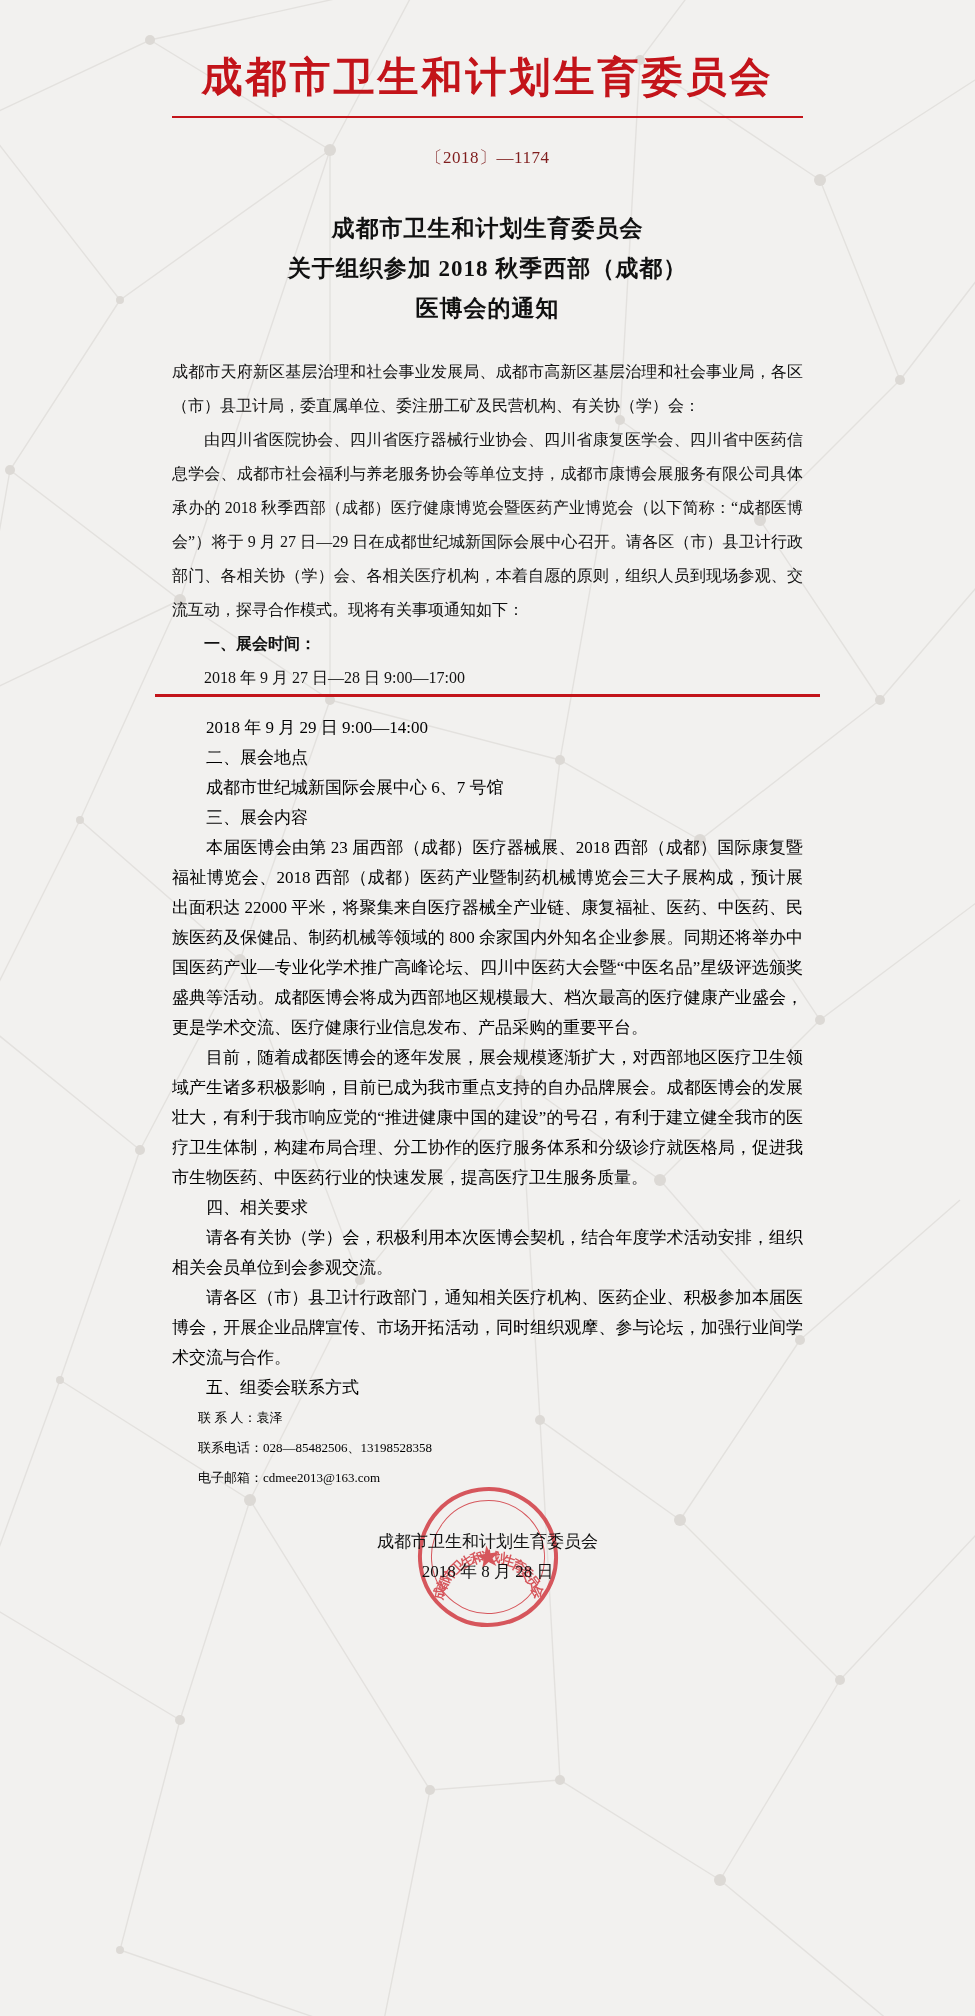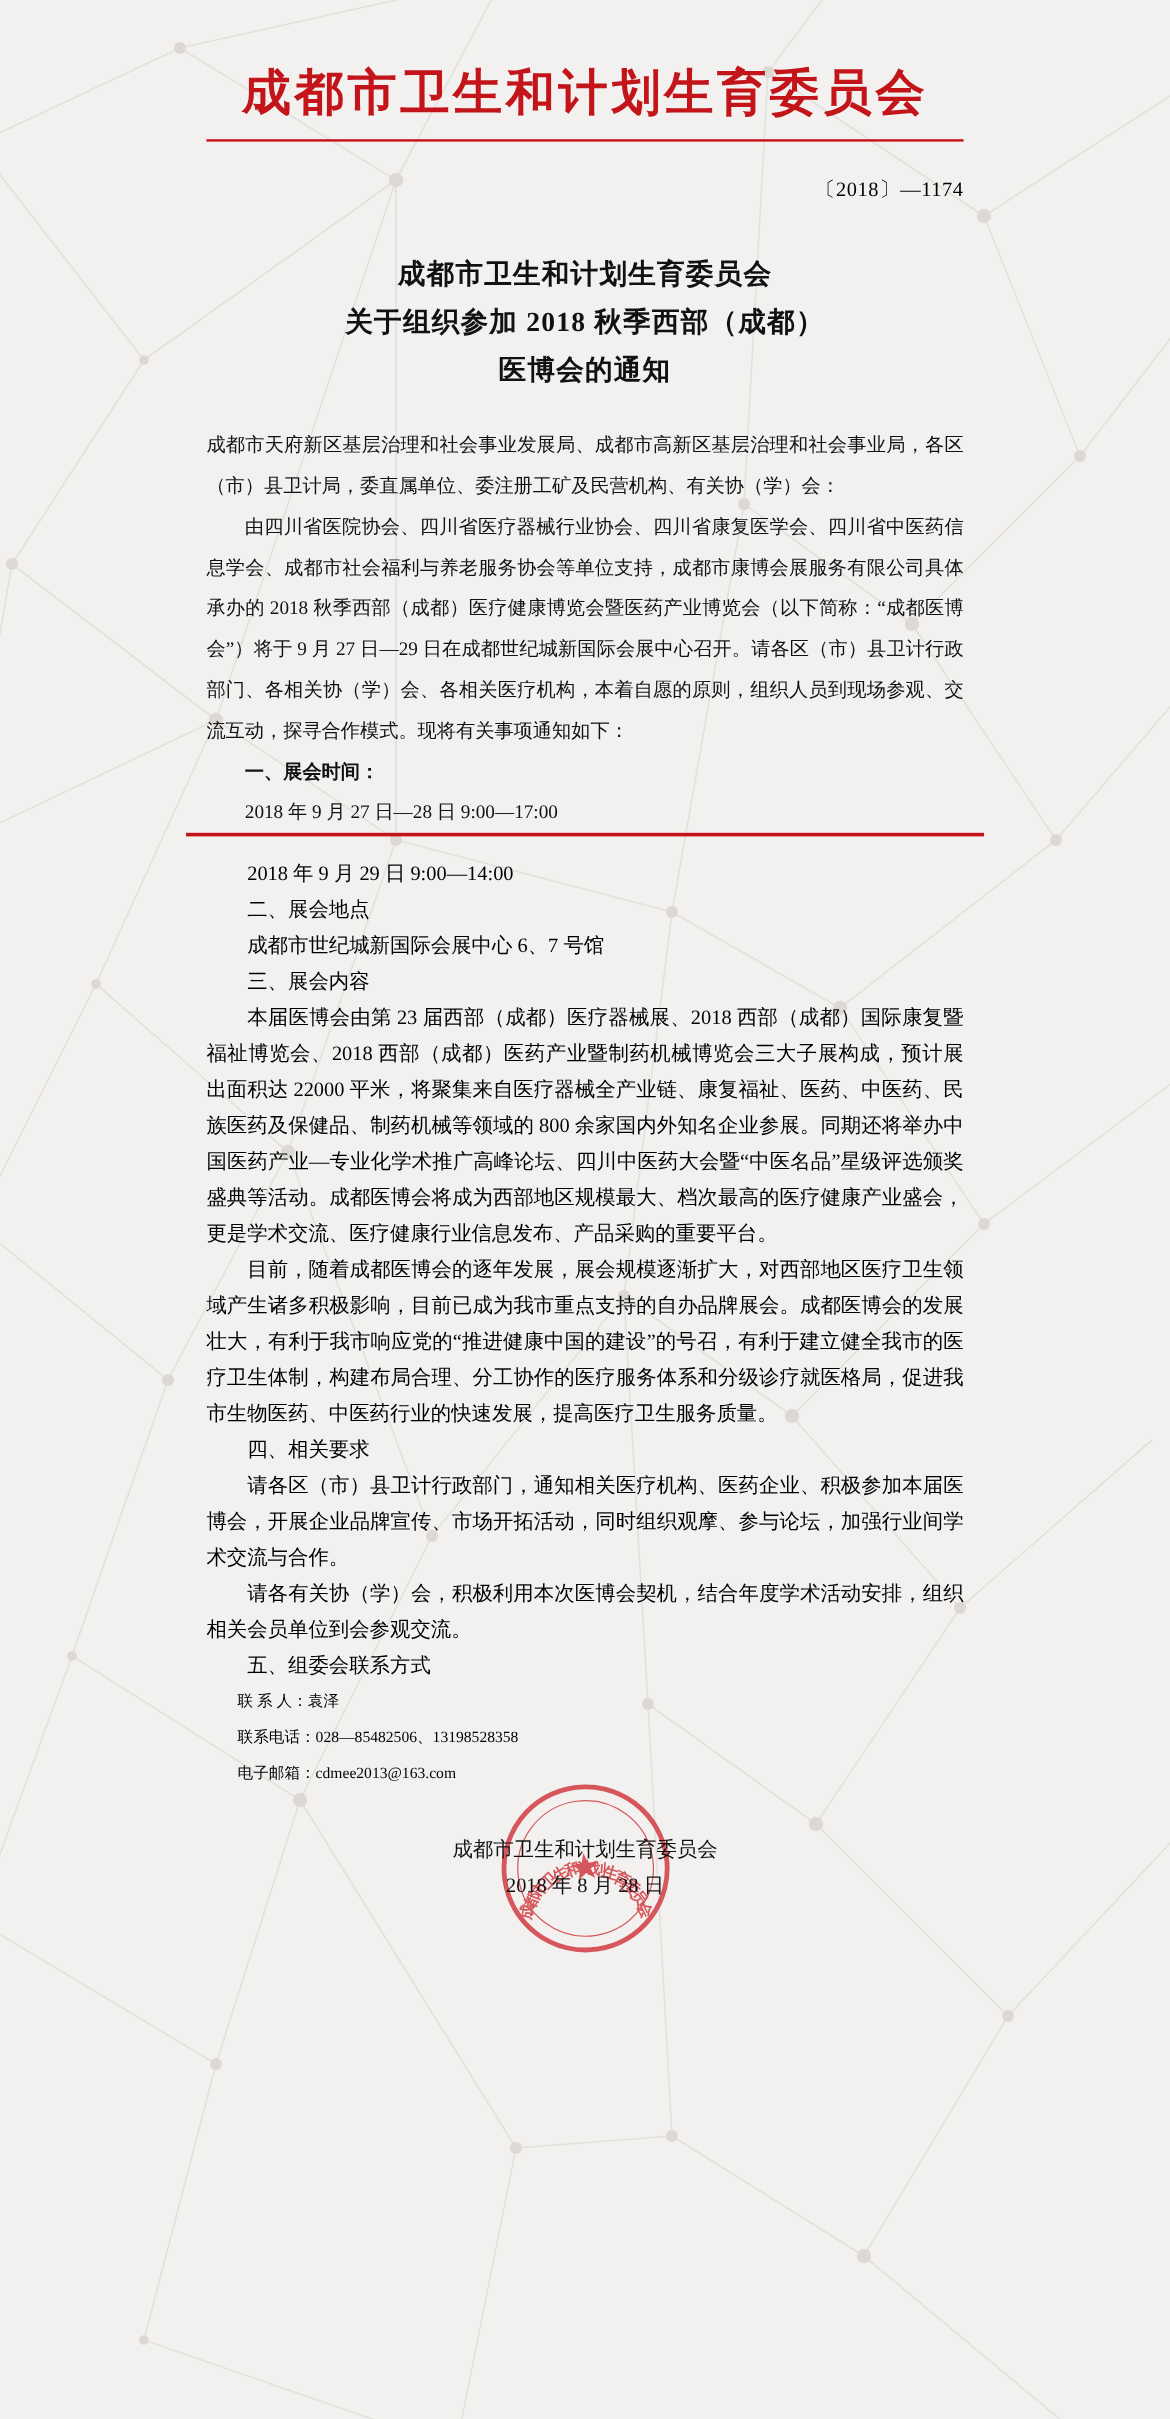--- a/index.html
+++ b/index.html
@@ -49,23 +49,22 @@
     line-height: 1.2;
     white-space: nowrap;
   }
   .header-rule {
     margin: 14px auto 0 auto;
     width: 100%;
     height: 2px;
     background: #c3141a;
   }
   .doc-number {
-    text-align: right;
     font-size: 17px;
-    color: #000000;
+    color: #7f1d1d;
     margin-top: 28px;
     letter-spacing: 0.5px;
   }
 
   
   .title-block {
     text-align: center;
     margin-top: 40px;
     font-weight: bold;
     font-size: 23px;
@@ -275,22 +274,22 @@
   <div class="mid-rule"></div>
 
   <div class="body-lower">
     <p class="indent">2018 年 9 月 29 日 9:00—14:00</p>
     <p class="sec-head">二、展会地点</p>
     <p class="indent">成都市世纪城新国际会展中心 6、7 号馆</p>
     <p class="sec-head">三、展会内容</p>
     <p class="indent">本届医博会由第 23 届西部（成都）医疗器械展、2018 西部（成都）国际康复暨福祉博览会、2018 西部（成都）医药产业暨制药机械博览会三大子展构成，预计展出面积达 22000 平米，将聚集来自医疗器械全产业链、康复福祉、医药、中医药、民族医药及保健品、制药机械等领域的 800 余家国内外知名企业参展。同期还将举办中国医药产业—专业化学术推广高峰论坛、四川中医药大会暨“中医名品”星级评选颁奖盛典等活动。成都医博会将成为西部地区规模最大、档次最高的医疗健康产业盛会，更是学术交流、医疗健康行业信息发布、产品采购的重要平台。</p>
     <p class="indent">目前，随着成都医博会的逐年发展，展会规模逐渐扩大，对西部地区医疗卫生领域产生诸多积极影响，目前已成为我市重点支持的自办品牌展会。成都医博会的发展壮大，有利于我市响应党的“推进健康中国的建设”的号召，有利于建立健全我市的医疗卫生体制，构建布局合理、分工协作的医疗服务体系和分级诊疗就医格局，促进我市生物医药、中医药行业的快速发展，提高医疗卫生服务质量。</p>
     <p class="sec-head">四、相关要求</p>
+    <p class="indent">请各有关协（学）会，积极利用本次医博会契机，结合年度学术活动安排，组织相关会员单位到会参观交流。</p>
     <p class="indent">请各区（市）县卫计行政部门，通知相关医疗机构、医药企业、积极参加本届医博会，开展企业品牌宣传、市场开拓活动，同时组织观摩、参与论坛，加强行业间学术交流与合作。</p>
-    <p class="indent">请各有关协（学）会，积极利用本次医博会契机，结合年度学术活动安排，组织相关会员单位到会参观交流。</p>
     <p class="sec-head">五、组委会联系方式</p>
     <div class="contact-lines">
       <p>联 系 人：袁泽</p>
       <p>联系电话：028—85482506、13198528358</p>
       <p>电子邮箱：cdmee2013@163.com</p>
     </div>
   </div>
 
   <div class="sign-block">
     <div class="seal">

